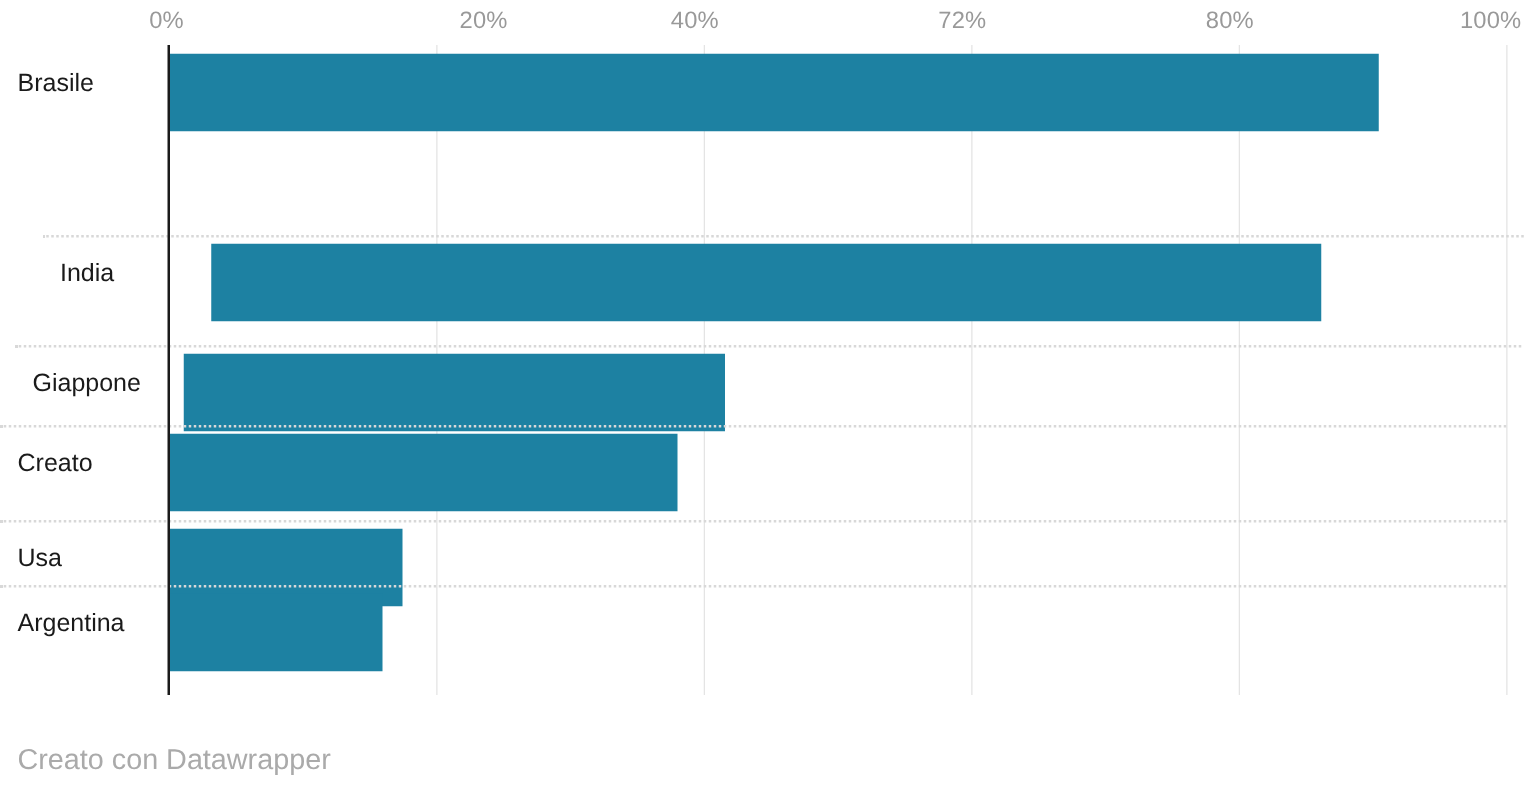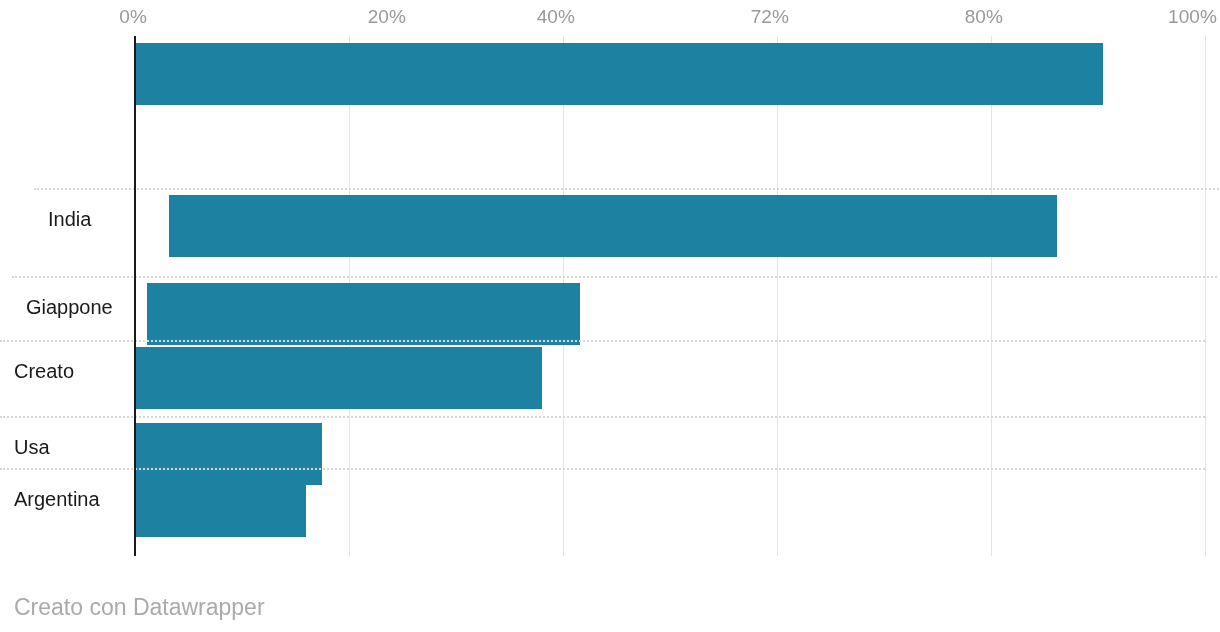--- a/index.html
+++ b/index.html
@@ -136,20 +136,21 @@
     <div class="gridlines">
         <div class="vgrid zero" style="left: 134px;"></div>
         <div class="vgrid" style="left: 349px;"></div>
         <div class="vgrid" style="left: 563px;"></div>
         <div class="vgrid" style="left: 777px;"></div>
         <div class="vgrid" style="left: 991px;"></div>
         <div class="vgrid" style="left: 1205px;"></div>
       </div>
     <div class="rows">
         <div class="row" style="top: 0px;">
+          <div class="row-label">Brasile</div>
           <div class="bar" title="Brasile: 90.5%" style="width: 968.35px; background: rgb(29, 129, 162);"></div>
         </div>
         <div class="row" style="top: 152px; margin-left: 34px;">
           <div class="row-sep"></div>
           <div class="row-label">India</div>
           <div class="bar" title="India: 83%" style="width: 888.1px; background: rgb(29, 129, 162);"></div>
         </div>
         <div class="row" style="top: 240px; margin-left: 12px;">
           <div class="row-sep"></div>
           <div class="row-label">Giappone</div>

